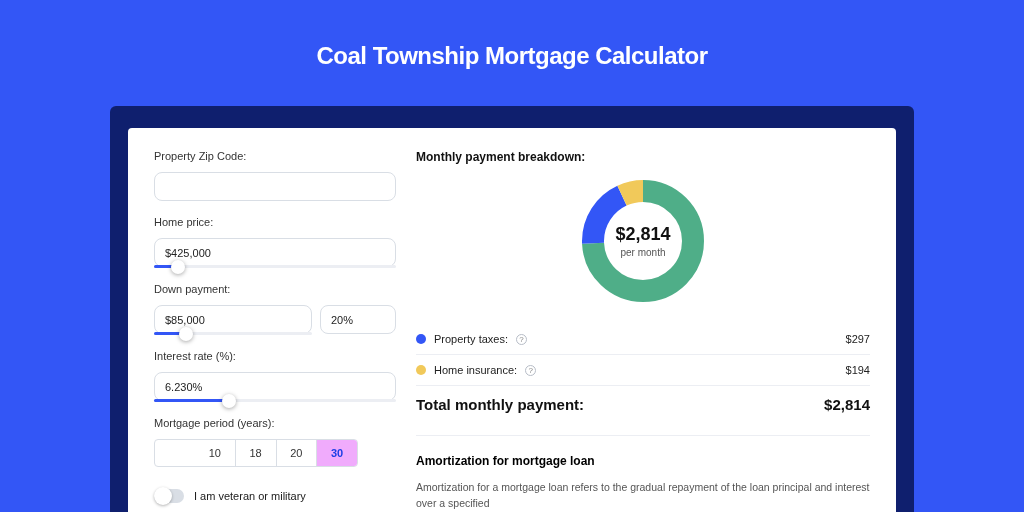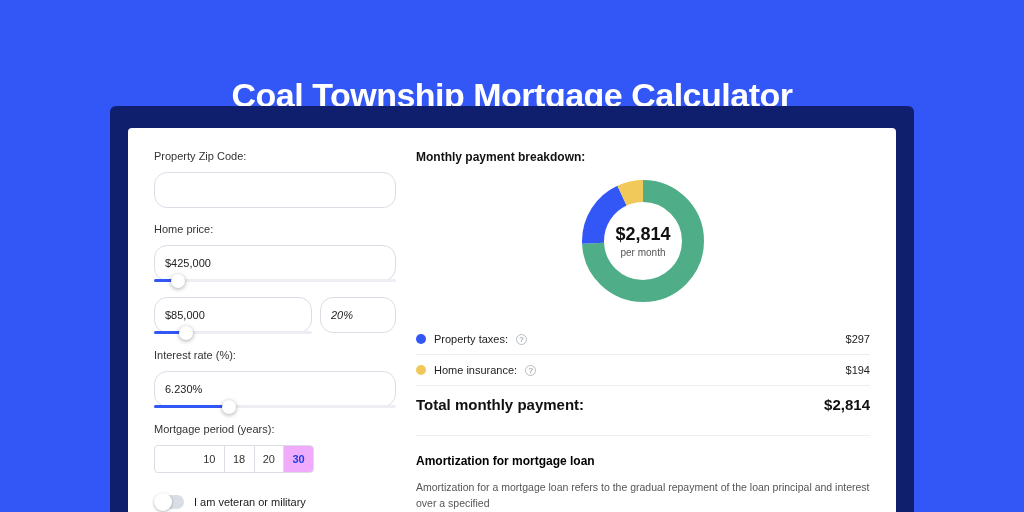--- a/index.html
+++ b/index.html
@@ -5,24 +5,24 @@
   * { box-sizing: border-box; margin: 0; padding: 0; }
   body {
     width: 1024px; height: 512px;
     background: #3356f6;
     font-family: -apple-system, BlinkMacSystemFont, "Segoe UI", Arial, sans-serif;
     overflow: hidden;
     position: relative;
   }
   .page-title {
     color: #fff;
-    font-size: 34px;
+    font-size: 24px;
     font-weight: 700;
     text-align: center;
-    padding-top: 76px;
+    padding-top: 42px;
     letter-spacing: -0.5px;
   }
   .outer-card {
     position: absolute;
     top: 106px;
     left: 110px;
     right: 110px;
     background: #0f1f6e;
     border-radius: 6px 6px 0 0;
     padding-top: 24px;
@@ -50,22 +50,22 @@
   }
   .label {
     font-size: 11px;
     color: #333;
     margin-bottom: 10px;
     display: block;
   }
   .input {
     width: 100%;
     border: 1px solid #d9dee5;
-    border-radius: 13px;
-    height: 36px;
+    border-radius: 8px;
+    height: 29px;
     padding: 0 10px;
     font-size: 11px;
     color: #222;
     background: #fff;
   }
   .field-group { margin-bottom: 15px; position: relative; }
   .slider-track {
     position: relative;
     height: 3px;
     background: #eceef3;
@@ -81,27 +81,27 @@
     position: absolute;
     top: 50%;
     width: 14px; height: 14px;
     background: #fff;
     border-radius: 50%;
     box-shadow: 0 1px 4px rgba(0,0,0,0.35);
     transform: translate(-50%, -50%);
   }
   .dp-row { display: flex; gap: 8px; }
   .dp-row .input:first-child { flex: 0 0 158px; }
-  .dp-row .input:last-child { flex: 1; font-style: italic; }
+  .dp-row .input:last-child { flex: 1; }
   .period-tabs {
     display: flex;
     border: 1px solid #d9dee5;
     border-radius: 4px;
     overflow: hidden;
-    width: 160px;
+    width: 204px;
     padding-left: 40px;
   }
   .period-tab {
     flex: 1;
     text-align: center;
     padding: 7px 0;
     font-size: 11px;
     cursor: pointer;
     background: #fff;
     color: #333;
@@ -219,20 +219,21 @@
     <div class="field-group">
       <span class="label">Home price:</span>
       <input class="input" value="$425,000" style="">
       <div class="slider-track">
         <div class="slider-fill" style="width:10%"></div>
         <div class="slider-thumb" style="left:10%"></div>
       </div>
     </div>
 
     <div class="field-group">
+      <span class="label">Down payment:</span>
       <div class="dp-row">
         <input class="input" value="$85,000" style="">
         <input class="input" value="20%" style="">
       </div>
       <div class="slider-track" style="width:158px">
         <div class="slider-fill" style="width:20%"></div>
         <div class="slider-thumb" style="left:20%"></div>
       </div>
     </div>
 

